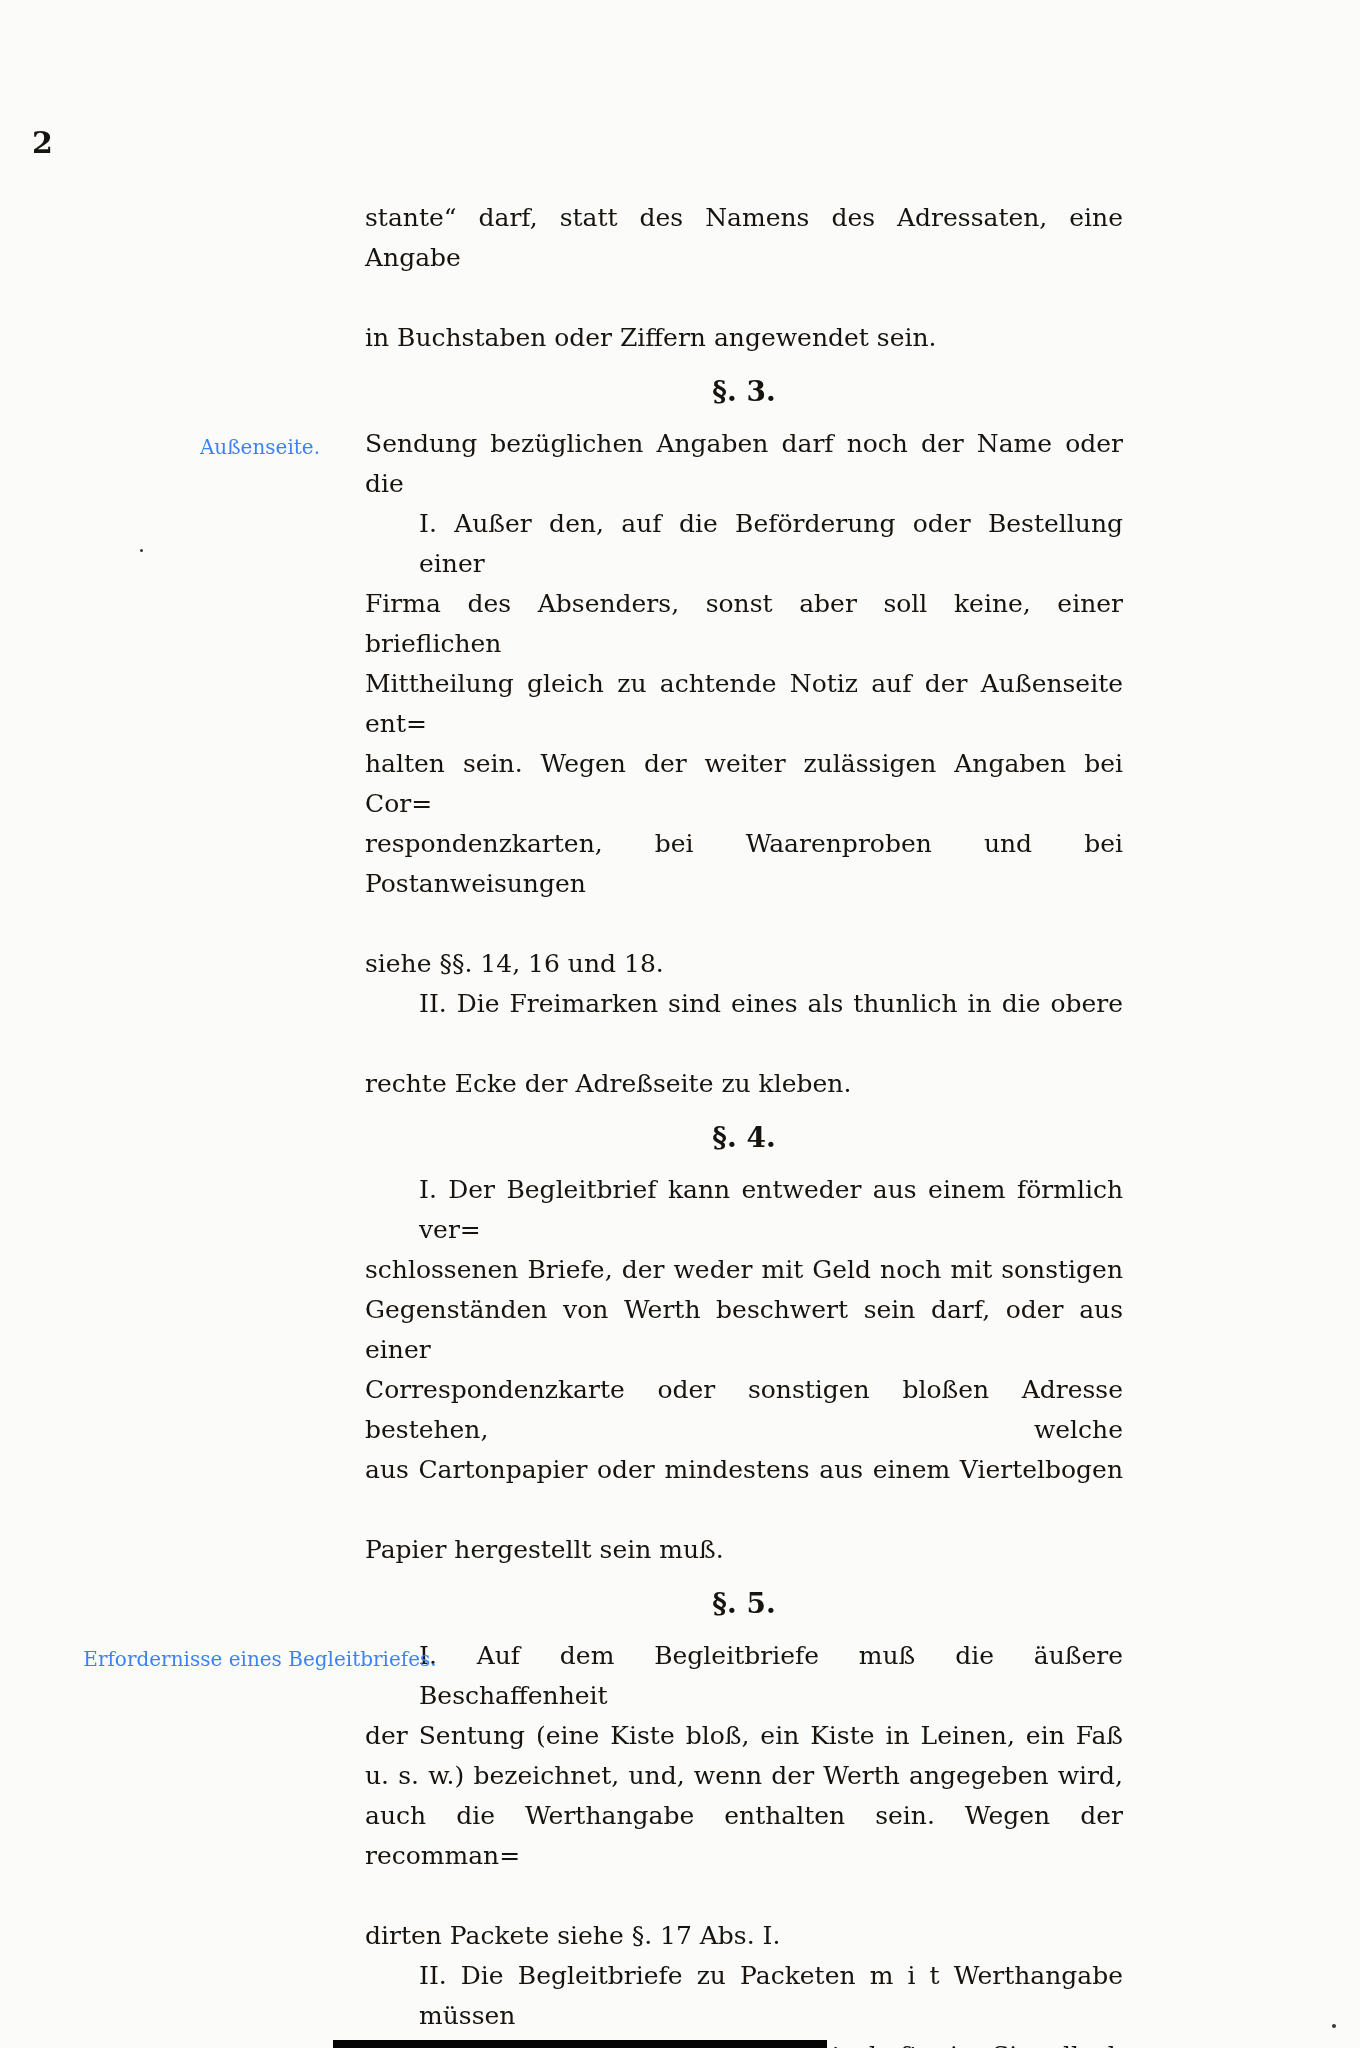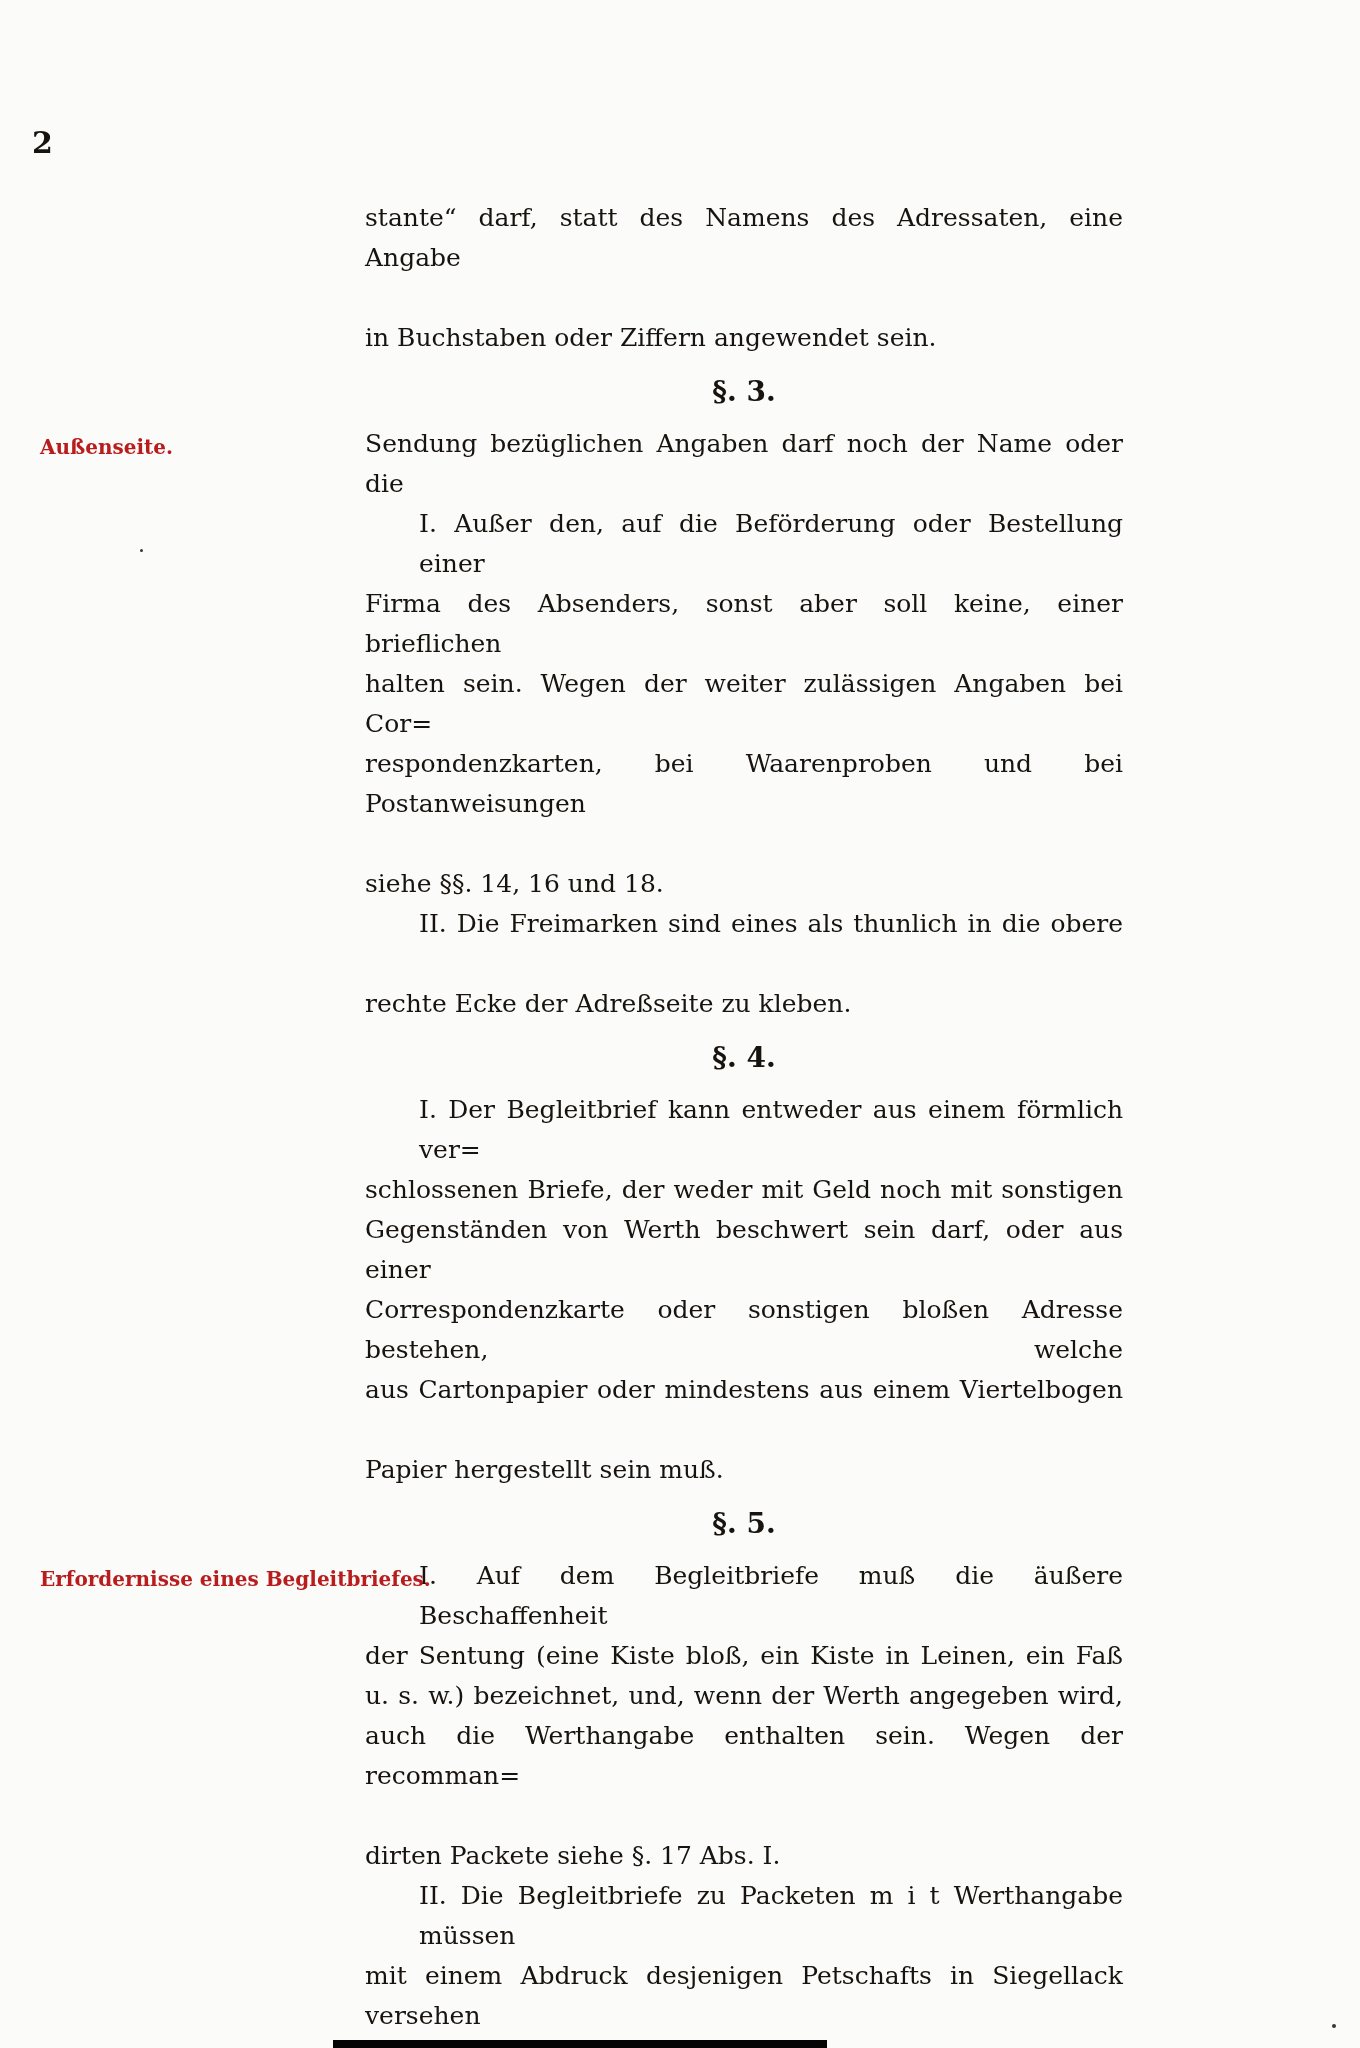--- a/index.html
+++ b/index.html
@@ -29,23 +29,23 @@
   .line{
     text-align:justify;
     -moz-text-align-last:justify;
     text-align-last:justify;
     min-height:40px;
   }
   .line.last-line{text-align-last:left;margin-top:40px;-moz-text-align-last:left;}
   .line.indented{padding-left:54px;}
   .margin-note{
     position:absolute;left:-325px;top:76px;width:440px;
-    font-size:20px;font-weight:bold;line-height:26px;
-    text-align:left;
-    color:#b91c1c;
+    font-size:20px;font-weight:normal;line-height:26px;
+    text-align:center;
+    color:#3b82f6;
   }
   .artifact-bar{
     position:absolute;left:333px;top:2040px;width:494px;height:8px;
     background:#050505;
   }
   .speck{
     position:absolute;width:4px;height:4px;border-radius:50%;
     background:#3a362f;
   }
   .speck.s1{left:1332px;top:2024px;}
@@ -64,20 +64,21 @@
           <div class="line last-line">in Buchstaben oder Ziffern angewendet sein.</div>
         </div>
       </section>
       <section class="section with-heading">
         <div class="sec-heading">§. 3.</div>
         <div class="margin-note">Außenseite.</div>
         <div class="para">
           <div class="line">Sendung bezüglichen Angaben darf noch der Name oder die</div>
           <div class="line indented">I. Außer den, auf die Beförderung oder Bestellung einer</div>
           <div class="line">Firma des Absenders, sonst aber soll keine, einer brieflichen</div>
+          <div class="line">Mittheilung gleich zu achtende Notiz auf der Außenseite ent=</div>
           <div class="line">halten sein.  Wegen der weiter zulässigen Angaben bei Cor=</div>
           <div class="line">respondenzkarten, bei Waarenproben und bei Postanweisungen</div>
           <div class="line last-line">siehe §§. 14, 16 und 18.</div>
         </div>
         <div class="para">
           <div class="line indented">II. Die Freimarken sind eines als thunlich in die obere</div>
           <div class="line last-line">rechte Ecke der Adreßseite zu kleben.</div>
         </div>
       </section>
       <section class="section with-heading">

